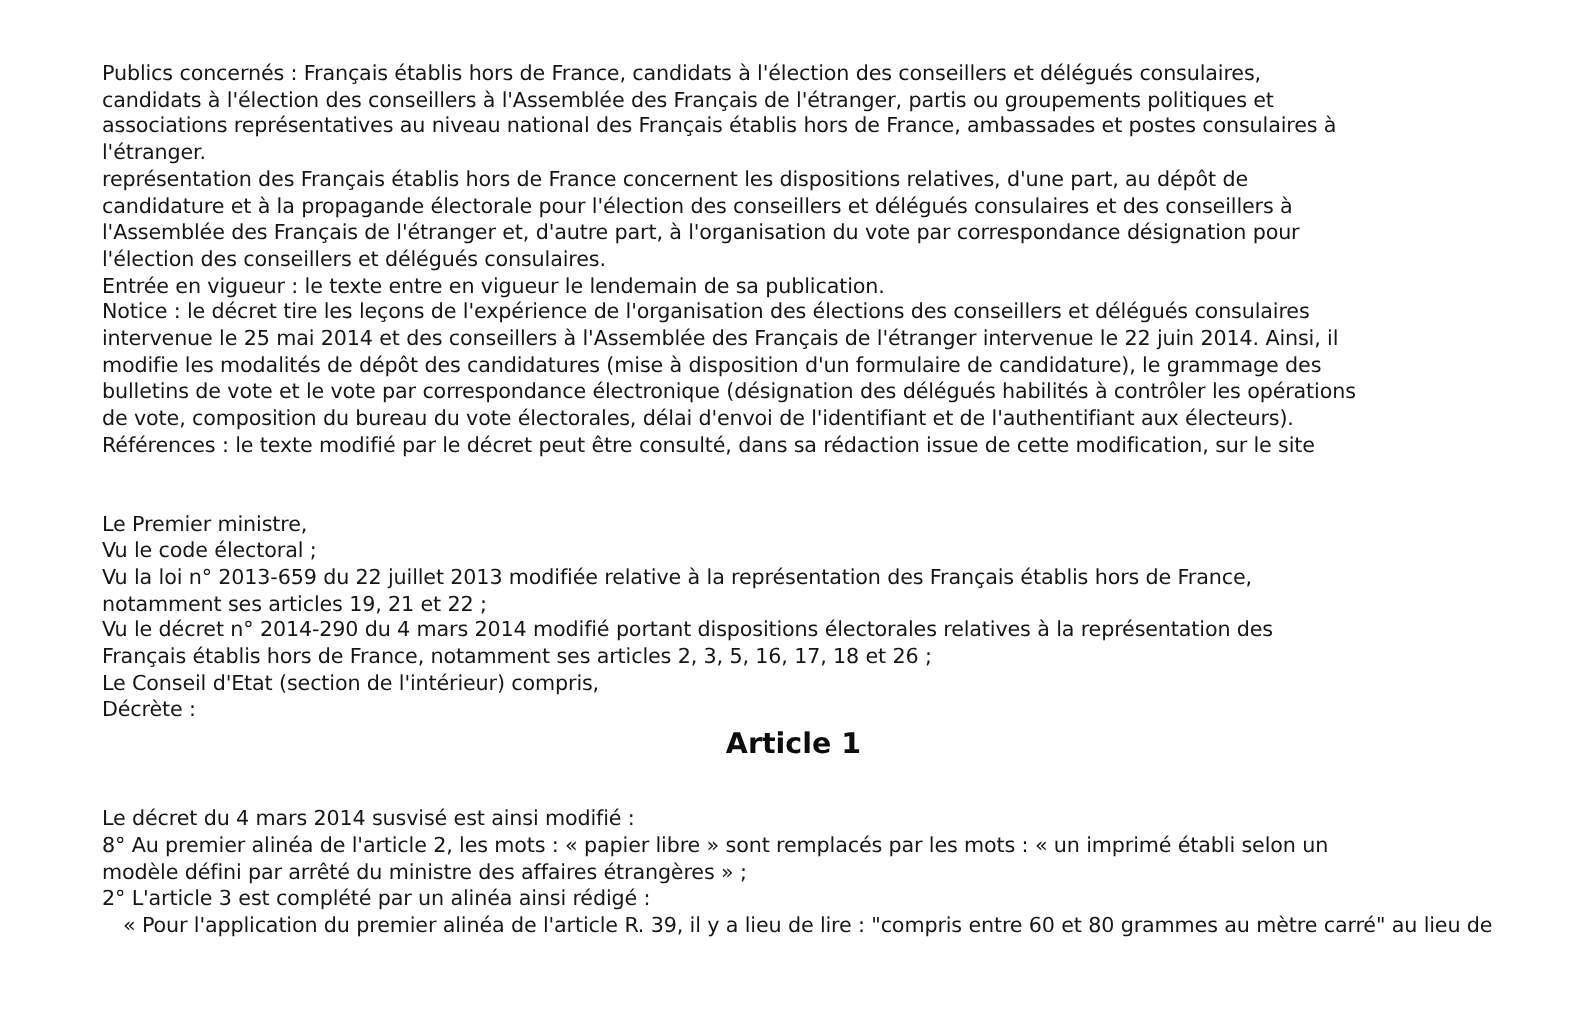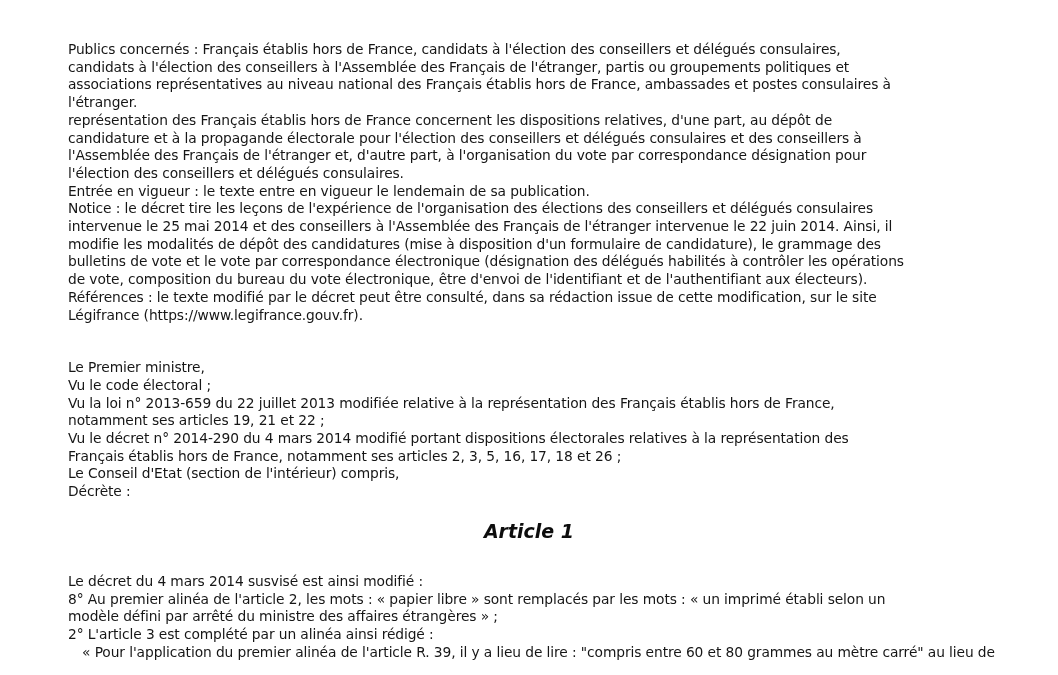--- a/index.html
+++ b/index.html
@@ -29,27 +29,26 @@
     letter-spacing: -0.1px;
     color: #161616;
   }
   .line.indent {
     padding-left: 14px;
   }
   .block-gap {
     height: 35px;
   }
   .article-heading {
-    margin: 17px -58px 29px -68px; 
+    margin: 0 -58px 29px -68px; 
     text-align: center;
     font-weight: bold;
     font-size: 19px;
     line-height: 26px;
     color: #0d0d0d;
-    font-style: italic;
   }
 </style>
 </head>
 <body>
 
 <div class="page">
 
   <div class="text-block">
       <div class="line">Publics concernés : Français établis hors de France, candidats à l'élection des conseillers et délégués consulaires,</div>
       <div class="line">candidats à l'élection des conseillers à l'Assemblée des Français de l'étranger, partis ou groupements politiques et</div>
@@ -57,23 +56,22 @@
       <div class="line">l'étranger.</div>
       <div class="line">représentation des Français établis hors de France concernent les dispositions relatives, d'une part, au dépôt de</div>
       <div class="line">candidature et à la propagande électorale pour l'élection des conseillers et délégués consulaires et des conseillers à</div>
       <div class="line">l'Assemblée des Français de l'étranger et, d'autre part, à l'organisation du vote par correspondance désignation pour</div>
       <div class="line">l'élection des conseillers et délégués consulaires.</div>
       <div class="line">Entrée en vigueur : le texte entre en vigueur le lendemain de sa publication.</div>
       <div class="line">Notice : le décret tire les leçons de l'expérience de l'organisation des élections des conseillers et délégués consulaires</div>
       <div class="line">intervenue le 25 mai 2014 et des conseillers à l'Assemblée des Français de l'étranger intervenue le 22 juin 2014. Ainsi, il</div>
       <div class="line">modifie les modalités de dépôt des candidatures (mise à disposition d'un formulaire de candidature), le grammage des</div>
       <div class="line">bulletins de vote et le vote par correspondance électronique (désignation des délégués habilités à contrôler les opérations</div>
-      <div class="line">de vote, composition du bureau du vote électronique, être d'envoi de l'identifiant et de l'authentifiant aux électeurs).</div>
+      <div class="line">de vote, composition du bureau du vote électorales, délai d'envoi de l'identifiant et de l'authentifiant aux électeurs).</div>
       <div class="line">Références : le texte modifié par le décret peut être consulté, dans sa rédaction issue de cette modification, sur le site</div>
-      <div class="line">Légifrance (https://www.legifrance.gouv.fr).</div>
     </div>
 
   <div class="block-gap"></div>
 
   <div class="text-block">
       <div class="line">Le Premier ministre,</div>
       <div class="line">Vu le code électoral ;</div>
       <div class="line">Vu la loi n° 2013-659 du 22 juillet 2013 modifiée relative à la représentation des Français établis hors de France,</div>
       <div class="line">notamment ses articles 19, 21 et 22 ;</div>
       <div class="line">Vu le décret n° 2014-290 du 4 mars 2014 modifié portant dispositions électorales relatives à la représentation des</div>

